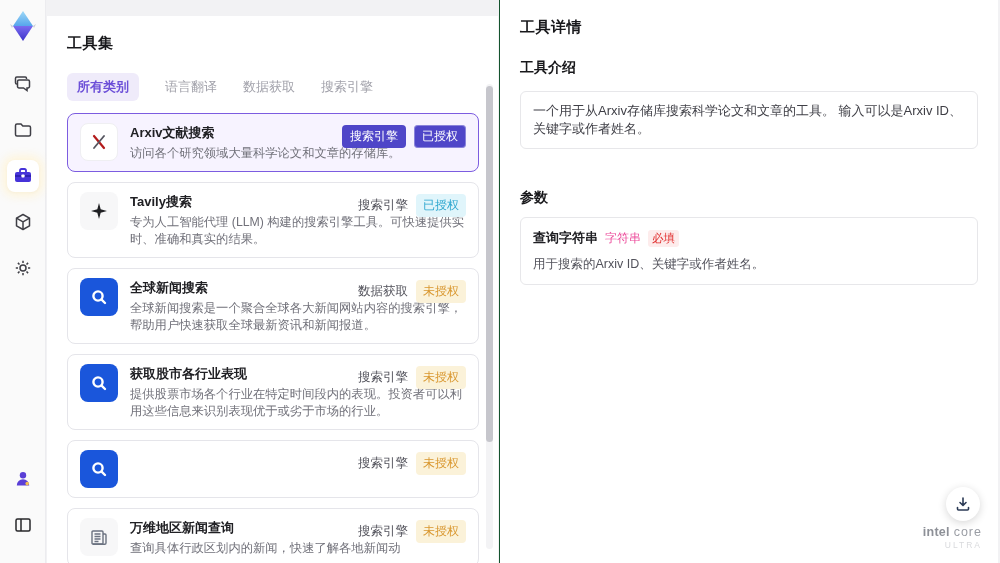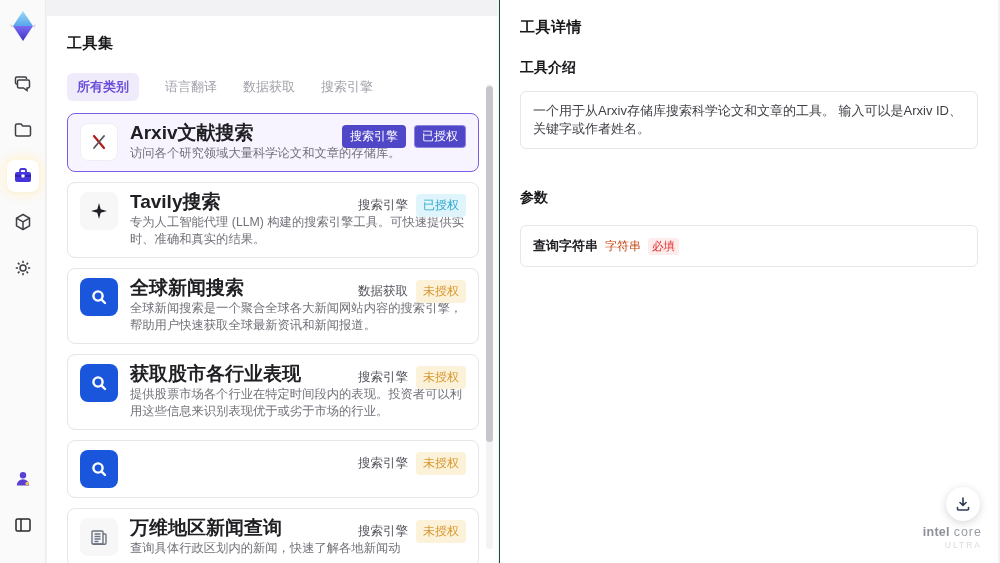--- a/index.html
+++ b/index.html
@@ -25,45 +25,45 @@
   .tool-list { margin-top:12px; width:412px; display:flex; flex-direction:column; gap:10px; }
 
   .card { position:relative; background:#ffffff; border:1px solid #e5e5ea; border-radius:8px;
           padding:9px 12px; display:flex; gap:12px; cursor:pointer; }
   .card.selected { background:#f7f3ff; border:1.5px solid #7c5ce0; }
   .tool-ico { flex:0 0 38px; width:38px; height:38px; border-radius:8px; display:flex; align-items:center;
               justify-content:center; background:#f7f7f8; }
   .tool-ico.white { background:#ffffff; border:1px solid #efeff2; }
   .tool-ico.blue  { background:#1a56db; }
   .tool-body { flex:1; min-width:0; }
-  .tool-name { font-size:19px; font-weight:bold; color:#202024; line-height:19px; margin-bottom:3px; }
+  .tool-name { font-size:13px; font-weight:bold; color:#202024; line-height:19px; margin-bottom:3px; }
   .tool-desc { font-size:12.3px; color:#71717a; line-height:17px; max-width:336px; }
   .badges { position:absolute; top:11px; right:12px; display:flex; align-items:center; gap:8px; }
   .b-solid { background:#4f46c8; color:#ffffff; font-size:12px; padding:3px 8px; border-radius:4px; }
   .b-solid.outline { box-shadow:inset 0 0 0 1px #ffffff55; }
   .b-plain { color:#52525b; font-size:12.5px; }
   .b-cyan  { background:#e0f5fb; color:#2ea7cf; font-size:12px; padding:3px 7px; border-radius:4px; }
   .b-amber { background:#fbf2d9; color:#d9972f; font-size:12px; padding:3px 7px; border-radius:4px; }
 
   
   .sb-track { position:absolute; left:486px; top:84px; width:7px; height:465px; background:#f3f3f5; border-radius:4px; }
   .sb-thumb { position:absolute; left:0; top:2px; width:7px; height:356px; background:#c6c6cc; border-radius:4px; }
 
   
   .panel-right { position:absolute; left:499px; top:0; width:499px; height:563px; background:#ffffff;
                  border-left:1px solid #14532d; padding:18px 20px 0 20px; }
   .sec-h { font-size:14px; font-weight:bold; color:#18181b; }
   .detail-title { font-size:15px; font-weight:bold; color:#18181b; letter-spacing:.5px; margin-bottom:22px; }
   .intro-box { margin-top:14px; border:1px solid #e7e7ea; border-radius:6px; padding:10px 12px;
                font-size:13px; color:#3f3f46; line-height:18px; }
   .params-h { margin-top:40px; }
-  .param-box { margin-top:18px; border:1px solid #e7e7ea; border-radius:6px; padding:11px 12px; }
+  .param-box { margin-top:10px; border:1px solid #e7e7ea; border-radius:6px; padding:11px 12px; }
   .param-head { display:flex; align-items:center; gap:7px; }
   .param-name { font-size:13px; font-weight:bold; color:#202024; }
-  .param-type { font-size:12px; color:#c2410c; }
+  .param-type { font-size:12px; color:#ec4899; }
   .param-req  { font-size:11.5px; color:#e02d2d; background:#fdecec; padding:1px 4px; border-radius:3px; }
   .param-desc { margin-top:9px; font-size:12.5px; color:#52525b; }
 
   
   .dl-btn { position:absolute; right:20px; bottom:42px; width:34px; height:34px; border-radius:50%;
             background:#ffffff; box-shadow:0 2px 8px rgba(0,0,0,.16); display:flex; align-items:center;
             justify-content:center; cursor:pointer; }
   .brand { position:absolute; right:18px; bottom:11px; text-align:right; line-height:13px; }
   .brand .l1 { font-size:12.5px; color:#8d9097; font-weight:bold; letter-spacing:.3px; }
   .brand .l1 .core { font-weight:normal; letter-spacing:1px; color:#9a9da4; }
@@ -288,20 +288,21 @@
     <div class="sec-h">工具介绍</div>
     <div class="intro-box">一个用于从Arxiv存储库搜索科学论文和文章的工具。 输入可以是Arxiv ID、关键字或作者姓名。</div>
 
     <div class="sec-h params-h">参数</div>
     <div class="param-box">
       <div class="param-head">
         <span class="param-name">查询字符串</span>
         <span class="param-type">字符串</span>
         <span class="param-req">必填</span>
       </div>
+      <div class="param-desc">用于搜索的Arxiv ID、关键字或作者姓名。</div>
     </div>
   </div>
 
   <div class="dl-btn">
     <span>
       <svg width="18" height="18" viewBox="0 0 18 18" fill="none" stroke="#2b3a55" stroke-width="1.6" stroke-linecap="round" stroke-linejoin="round">
         <path d="M9 3v7M6 7.5L9 10.5 12 7.5"></path>
         <path d="M3.5 12.5v1.5a1 1 0 001 1h9a1 1 0 001-1v-1.5"></path>
       </svg>
     </span>

